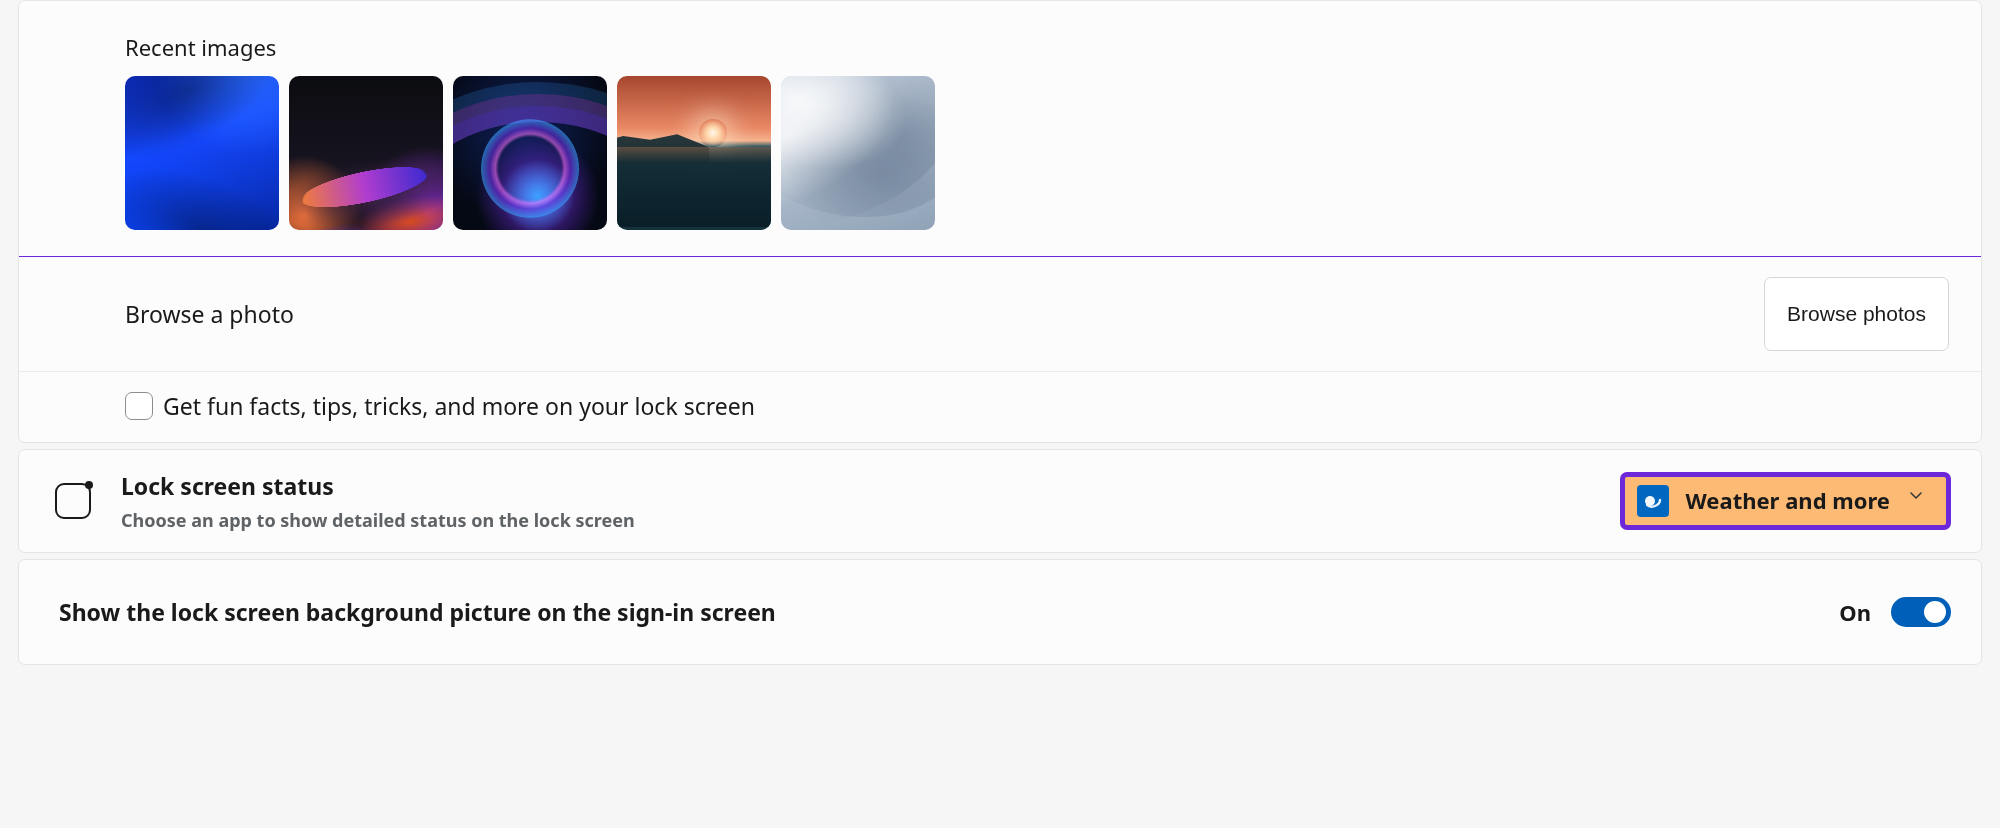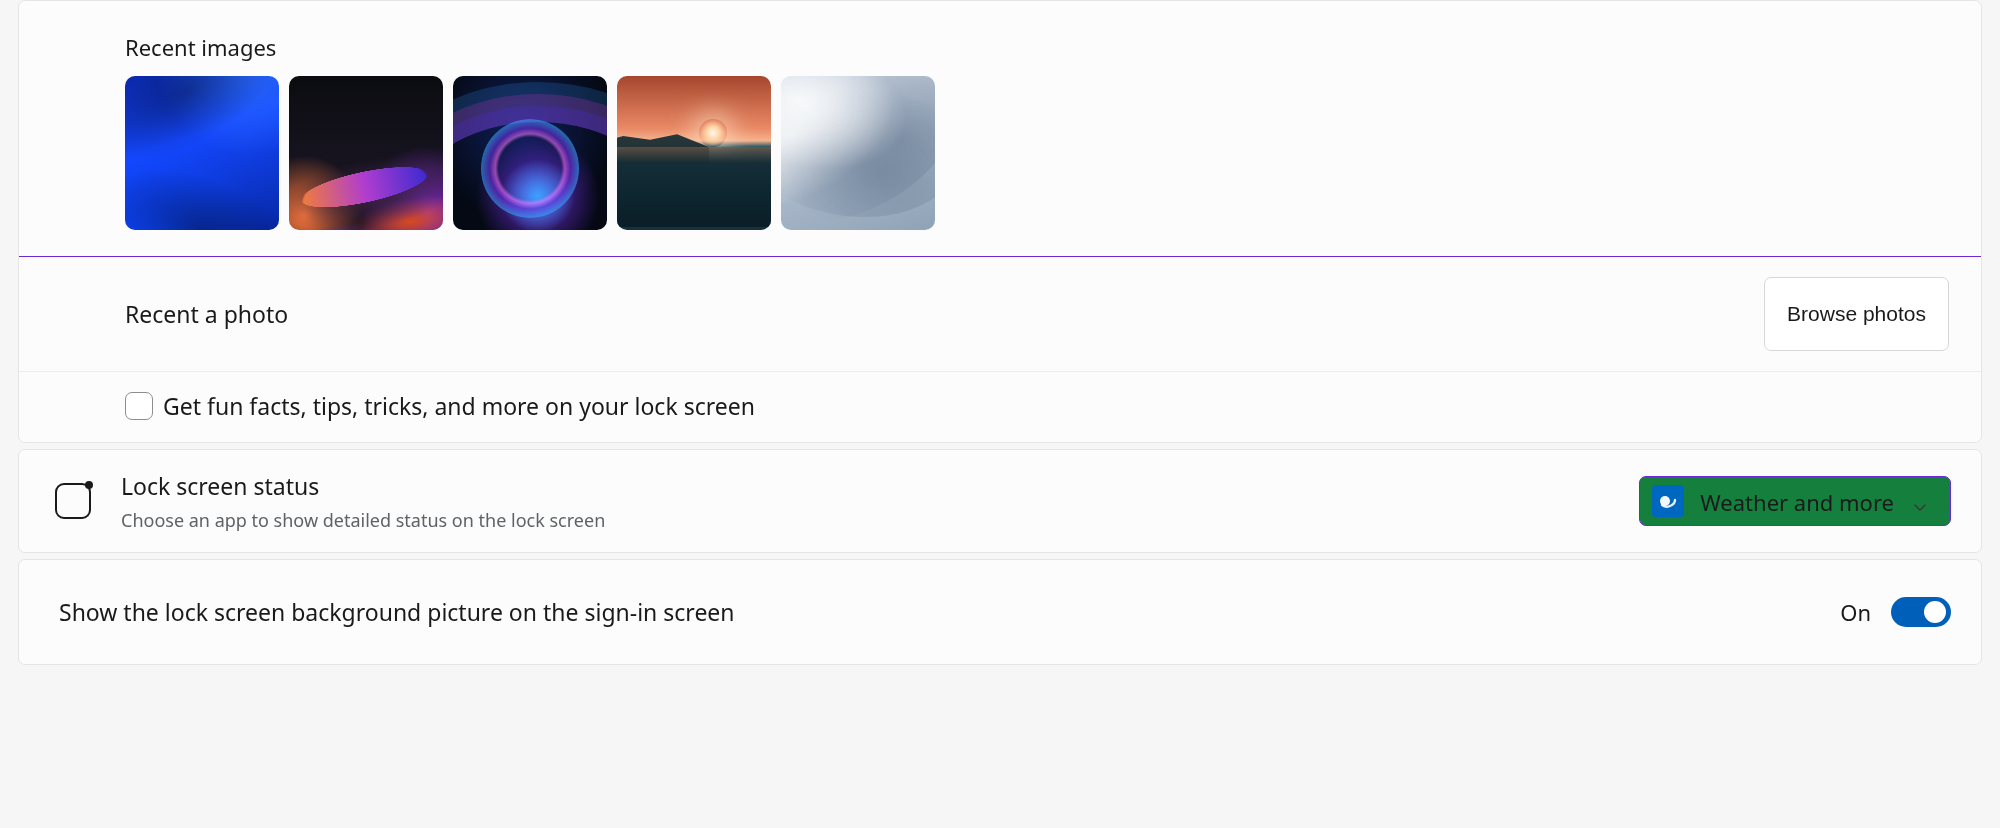--- a/index.html
+++ b/index.html
@@ -139,41 +139,41 @@
     width:36px; height:36px; border:2.4px solid #1a1a1a; border-radius:9px; position:relative;
   }
   .status-icon-frame::after {
     content:""; position:absolute; width:8px; height:8px; background:#1a1a1a; border-radius:50%;
     right:-4px; top:-4px;
   }
   .status-titles .title { font-size:23px; }
   .status-titles .sub { font-size:18px; color:#5f6366; margin-top:6px; }
 
   .dropdown {
-    display:flex; align-items:flex-end; gap:16px;
-    border:1px solid #6d28d9; background:#15803d; border-radius:7px;
+    display:flex; align-items:flex-start; gap:16px;
+    border:5px solid #6d28d9; background:#fdba74; border-radius:7px;
     padding: 8px 20px 8px 12px; cursor:pointer;
   }
   .dd-icon { width:32px; height:32px; background:#0067c0; border-radius:4px; position:relative; }
   .dd-icon svg { position:absolute; inset:0; }
   .dd-text { font-size:22px; }
   .dd-chevron { width:20px; height:20px; color:#3a3a3a; }
 
   
   .toggle-card { display:flex; align-items:center; justify-content:space-between; padding: 36px 30px 36px 40px; }
   .toggle-right { display:flex; align-items:center; gap:20px;text-align:right; }
   .toggle-text { font-size:22px; }
   .switch {
     width:60px; height:30px; background:#005fb8; border-radius:30px; position:relative; cursor:pointer;
   }
   .switch .knob {
     position:absolute; right:5px; top:4px; width:22px; height:22px; border-radius:50%; background:#fff;
   }
 
-  .gap-lg { margin-top: 14px; }
+  .gap-lg { margin-top: 14px; font-weight: bold; }
 </style>
 </head>
 <body>
 
 <div class="wrap">
 
   <div class="card">
 
     <div class="section-recent">
       <div class="label-lg">Recent images</div>
@@ -182,21 +182,21 @@
         <div class="thumb thumb-2"></div>
         <div class="thumb thumb-3"></div>
         <div class="thumb thumb-4">
             <span class="hill"></span>
           </div>
         <div class="thumb thumb-5"></div>
       </div>
     </div>
 
     <div class="section-row">
-      <div class="label-md">Recent a photo</div>
+      <div class="label-md">Browse a photo</div>
       <button class="btn">Browse photos</button>
     </div>
 
     <div class="checkbox-row">
       <span class="chk" role="checkbox" aria-checked="false"></span>
       <span class="chk-label">Get fun facts, tips, tricks, and more on your lock screen</span>
     </div>
 
   </div>
 

